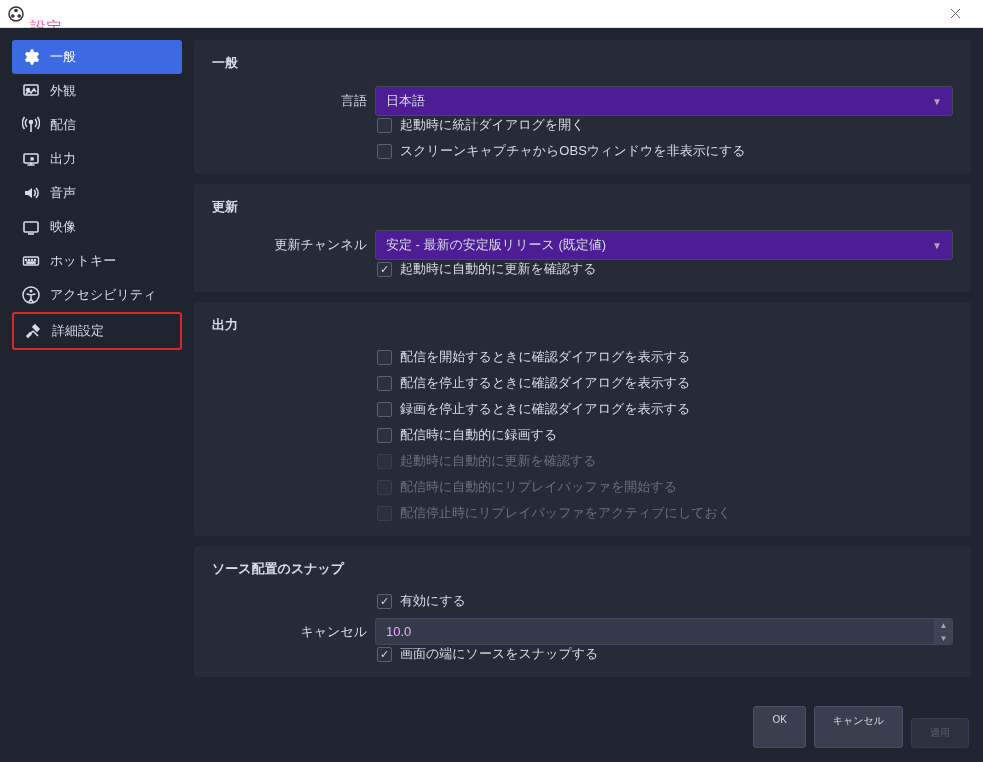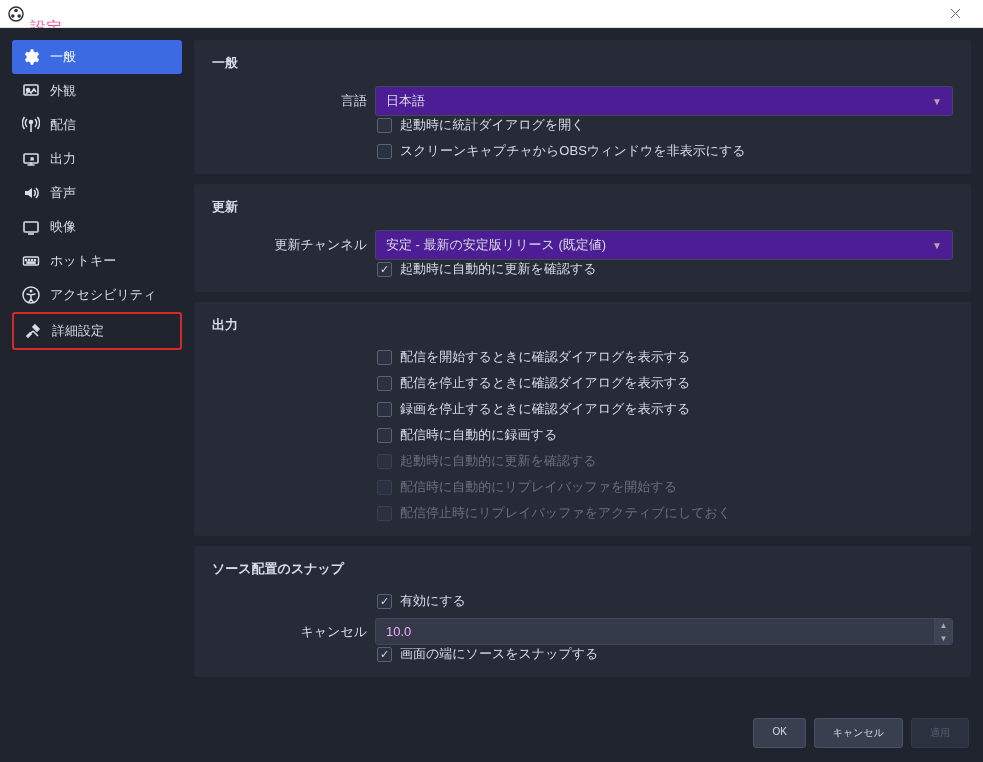--- a/index.html
+++ b/index.html
@@ -219,20 +219,21 @@
       border-radius: 3px;
       color: #d8dce6;
       cursor: pointer;
       font-size: 10px;
     }
     .btn.disabled {
       background: #2c3140;
       color: #5a5f70;
       border-color: #353a4a;
       cursor: default;
+      margin-top: 12px;
     }
     .main-panel::-webkit-scrollbar { width: 8px; }
     .main-panel::-webkit-scrollbar-track { background: #272b38; }
     .main-panel::-webkit-scrollbar-thumb { background: #3d4354; border-radius: 4px; }
   </style>
 </head>
 <body>
 
 <div class="window">
   <div class="titlebar">

